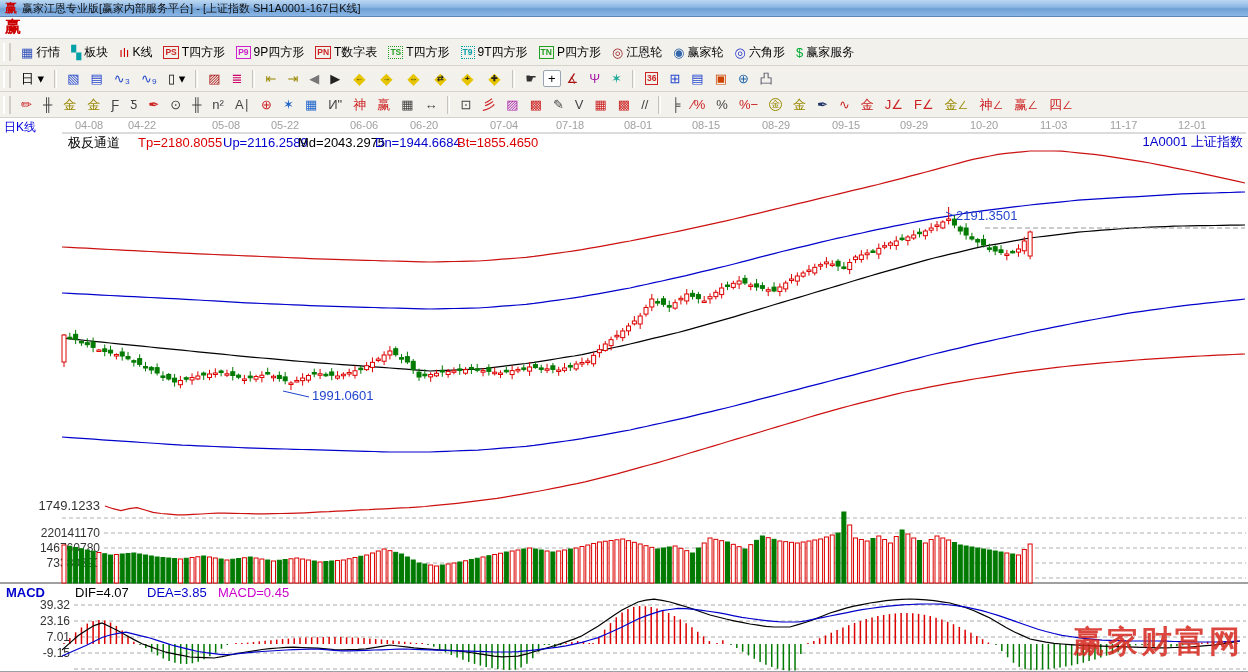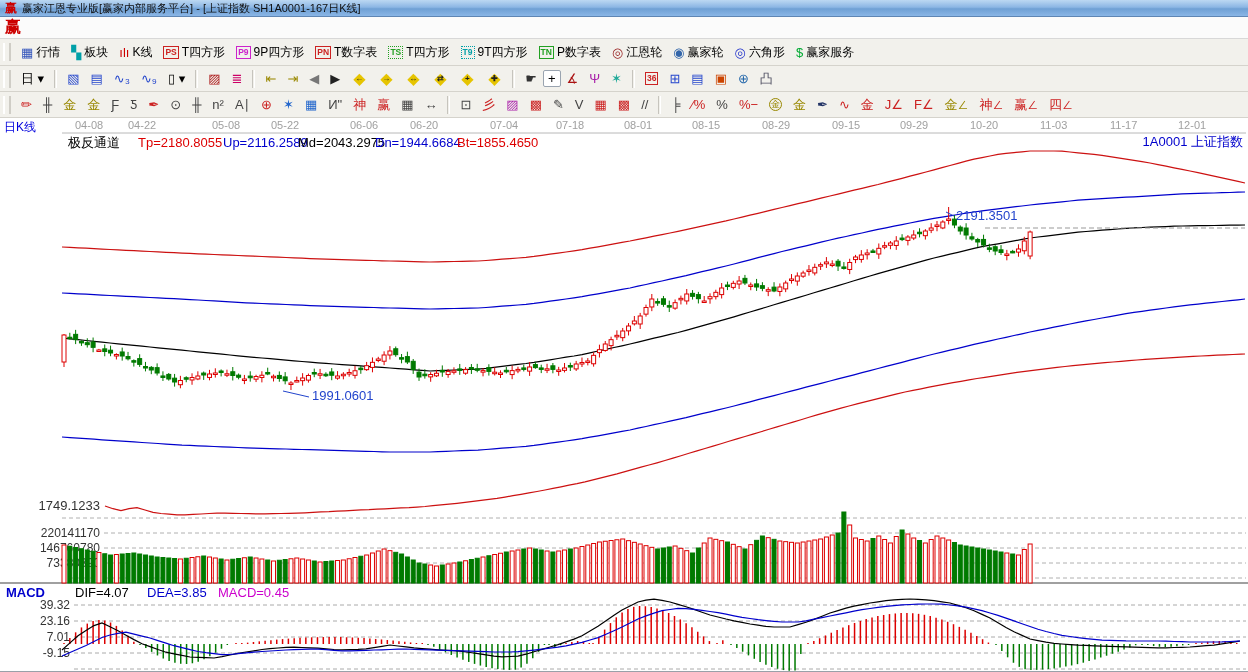--- a/index.html
+++ b/index.html
@@ -67,21 +67,21 @@
     <span class="tb-btn">
       <span class="ticon boxed dashed" style="color: rgb(34, 160, 34);">TS</span>
       <span>T四方形</span>
     </span>
     <span class="tb-btn">
       <span class="ticon boxed dashed" style="color: rgb(0, 160, 168);">T9</span>
       <span>9T四方形</span>
     </span>
     <span class="tb-btn">
       <span class="ticon boxed" style="color: rgb(34, 160, 34);">TN</span>
-      <span>P数字表</span>
+      <span>P四方形</span>
     </span>
     <span class="tb-btn">
       <span class="ticon" style="color: rgb(153, 34, 34);">◎</span>
       <span>江恩轮</span>
     </span>
     <span class="tb-btn">
       <span class="ticon" style="color: rgb(51, 102, 170);">◉</span>
       <span>赢家轮</span>
     </span>
     <span class="tb-btn">
@@ -1100,13 +1100,14 @@
       <line x1="1201.82" y1="644" x2="1201.82" y2="642.7889286064001" stroke="#dd0000" stroke-width="1.5"></line>
       <line x1="1207.6399999999999" y1="644" x2="1207.6399999999999" y2="641.783992155305" stroke="#dd0000" stroke-width="1.5"></line>
       <line x1="1213.4599999999998" y1="644" x2="1213.4599999999998" y2="641.1562396192708" stroke="#dd0000" stroke-width="1.5"></line>
       <line x1="1219.2799999999997" y1="644" x2="1219.2799999999997" y2="641.0105214222515" stroke="#dd0000" stroke-width="1.5"></line>
       <line x1="1225.0999999999997" y1="644" x2="1225.0999999999997" y2="641.3181236600901" stroke="#dd0000" stroke-width="1.5"></line>
       <line x1="1230.9199999999996" y1="644" x2="1230.9199999999996" y2="642.0101798510307" stroke="#dd0000" stroke-width="1.5"></line>
       <line x1="1236.7399999999996" y1="644" x2="1236.7399999999996" y2="642.9874819389757" stroke="#dd0000" stroke-width="1.5"></line>
       <polyline points="62.0,650.0 70.0,642.9 78.0,635.8 86.0,630.4 94.0,625.6 102.0,622.9 110.0,626.7 118.0,630.7 126.0,635.2 134.0,639.6 142.0,643.7 150.0,646.6 158.0,649.5 166.0,652.2 174.0,653.8 182.0,655.4 190.0,657.0 198.0,657.3 206.0,657.6 214.0,658.0 222.0,656.6 230.0,655.0 238.0,653.4 246.0,652.0 254.0,650.8 262.0,649.5 270.0,648.6 278.0,648.0 286.0,647.3 294.0,647.2 302.0,647.5 310.0,647.8 318.0,648.2 326.0,648.9 334.0,649.5 342.0,649.9 350.0,649.6 358.0,649.3 366.0,648.8 374.0,647.6 382.0,646.3 390.0,645.0 398.0,646.0 406.0,646.9 414.0,647.9 422.0,648.6 430.0,649.2 438.0,649.8 446.0,650.3 454.0,650.7 462.0,651.3 470.0,652.5 478.0,653.7 486.0,654.9 494.0,656.1 502.0,656.9 510.0,656.5 518.0,656.1 526.0,654.2 534.0,651.8 542.0,649.4 550.0,647.0 558.0,644.6 566.0,641.9 574.0,639.1 582.0,635.8 590.0,631.0 598.0,626.2 606.0,620.8 614.0,615.2 622.0,610.0 630.0,606.0 638.0,602.0 646.0,600.2 654.0,599.1 662.0,600.4 670.0,602.0 678.0,604.4 686.0,606.8 694.0,609.4 702.0,612.2 710.0,615.0 718.0,617.0 726.0,619.0 734.0,620.8 742.0,622.4 750.0,624.0 758.0,625.2 766.0,626.4 774.0,627.0 782.0,627.0 790.0,627.0 798.0,624.6 806.0,622.2 814.0,619.4 822.0,616.2 830.0,613.0 838.0,610.6 846.0,608.2 854.0,606.2 862.0,604.6 870.0,603.0 878.0,601.8 886.0,600.6 894.0,599.8 902.0,599.4 910.0,599.0 918.0,599.4 926.0,599.8 934.0,600.6 942.0,601.8 950.0,603.0 958.0,605.4 966.0,607.8 974.0,610.8 982.0,614.4 990.0,618.0 998.0,622.8 1006.0,627.6 1014.0,631.8 1022.0,635.4 1030.0,639.0 1038.0,640.6 1046.0,642.2 1054.0,643.3 1062.0,644.0 1070.0,644.6 1078.0,645.1 1086.0,645.4 1094.0,645.8 1102.0,646.1 1110.0,646.3 1118.0,646.6 1126.0,646.9 1134.0,647.1 1142.0,647.4 1150.0,647.7 1158.0,647.9 1166.0,647.8 1174.0,647.5 1182.0,647.3 1190.0,647.0 1198.0,646.4 1206.0,645.7 1214.0,645.1 1222.0,643.9 1230.0,642.6 1238.0,641.3 1240,641" fill="none" stroke="#000000" stroke-width="1.2"></polyline>
       <polyline points="62.0,656.0 70.0,652.5 78.0,649.0 86.0,645.5 94.0,641.5 102.0,637.5 110.0,635.0 118.0,633.4 126.0,632.2 134.0,634.2 142.0,636.1 150.0,638.0 158.0,640.6 166.0,643.1 174.0,645.7 182.0,647.7 190.0,649.6 198.0,651.5 206.0,652.7 214.0,653.7 222.0,654.6 230.0,654.5 238.0,653.7 246.0,652.9 254.0,652.1 262.0,651.5 270.0,651.0 278.0,650.5 286.0,650.0 294.0,649.7 302.0,649.4 310.0,649.2 318.0,649.2 326.0,649.7 334.0,650.3 342.0,650.8 350.0,650.8 358.0,650.6 366.0,650.3 374.0,650.0 382.0,649.8 390.0,649.5 398.0,649.2 406.0,649.0 414.0,649.3 422.0,649.6 430.0,649.8 438.0,650.1 446.0,650.4 454.0,650.6 462.0,650.9 470.0,651.2 478.0,651.4 486.0,651.7 494.0,652.0 502.0,652.0 510.0,652.0 518.0,651.7 526.0,650.9 534.0,650.1 542.0,649.2 550.0,648.2 558.0,647.2 566.0,645.8 574.0,644.2 582.0,642.4 590.0,640.0 598.0,637.6 606.0,634.3 614.0,630.7 622.0,627.0 630.0,623.0 638.0,619.0 646.0,615.9 654.0,613.1 662.0,610.7 670.0,609.5 678.0,608.3 686.0,608.6 694.0,609.4 702.0,610.3 710.0,611.5 718.0,612.7 726.0,614.2 734.0,615.8 742.0,617.3 750.0,618.5 758.0,619.7 766.0,620.6 774.0,621.4 782.0,622.0 790.0,622.0 798.0,622.0 806.0,620.8 814.0,619.2 822.0,617.6 830.0,616.0 838.0,614.4 846.0,612.8 854.0,611.2 862.0,609.7 870.0,608.5 878.0,607.3 886.0,606.4 894.0,605.6 902.0,604.9 910.0,604.5 918.0,604.1 926.0,604.0 934.0,604.0 942.0,604.2 950.0,605.0 958.0,605.8 966.0,607.2 974.0,608.8 982.0,610.6 990.0,613.0 998.0,615.4 1006.0,618.1 1014.0,620.9 1022.0,623.7 1030.0,626.5 1038.0,629.3 1046.0,631.5 1054.0,633.5 1062.0,635.3 1070.0,636.5 1078.0,637.7 1086.0,638.6 1094.0,639.4 1102.0,640.1 1110.0,640.3 1118.0,640.6 1126.0,640.9 1134.0,641.0 1142.0,641.0 1150.0,641.0 1158.0,641.0 1166.0,641.2 1174.0,641.5 1182.0,641.7 1190.0,642.0 1198.0,642.0 1206.0,642.0 1214.0,642.0 1222.0,641.9 1230.0,641.5 1238.0,641.1 1240,641" fill="none" stroke="#0000cc" stroke-width="1.2"></polyline>
     </svg>
+  <div class="watermark">赢家财富网</div>
 </div>
 
 </body></html>

